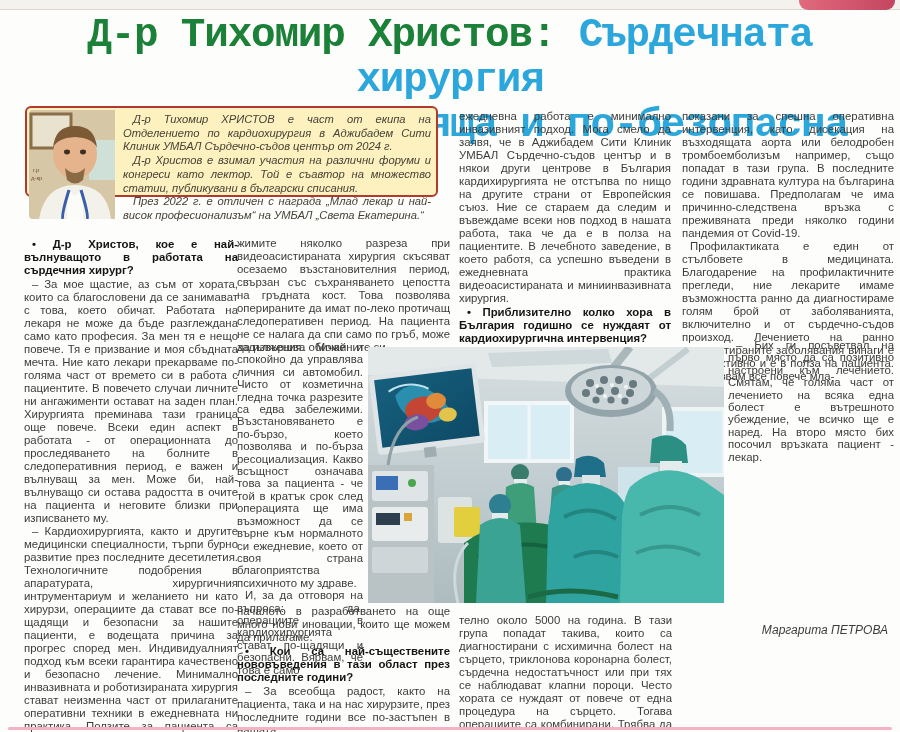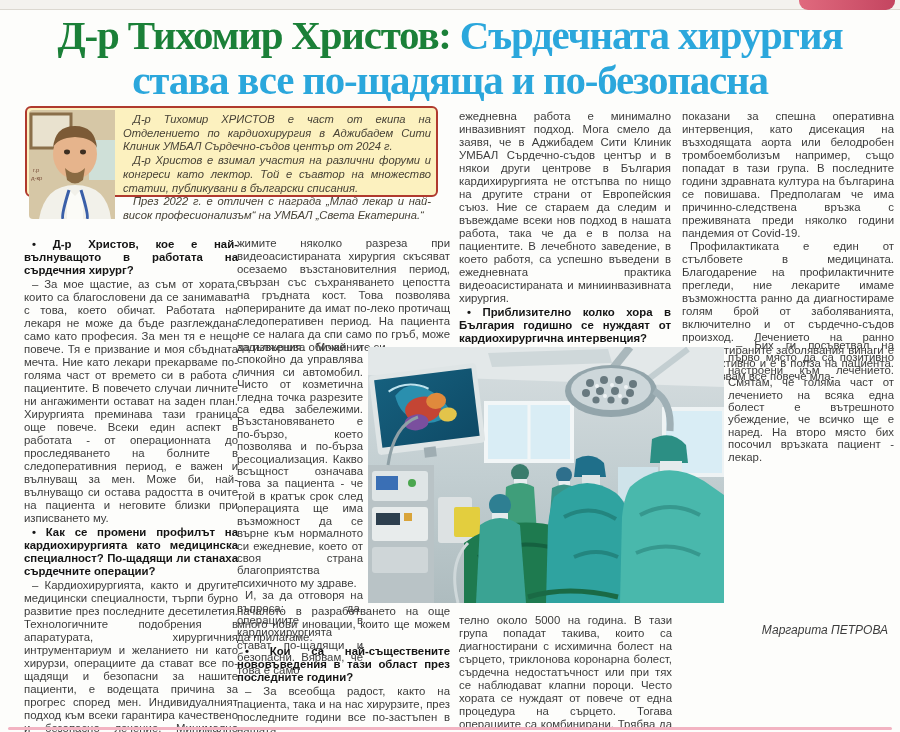--- a/index.html
+++ b/index.html
@@ -30,21 +30,21 @@
     border-radius:0 0 9px 9px;
   }
   
   .headline{
     position:absolute;left:0;top:13px;width:900px;
     text-align:center;
     font-weight:bold;
     font-size:41px;
     line-height:45px;
     letter-spacing:-1.2px;
-    font-family:Liberation Serif, serif;
+    font-family:Liberation Mono, monospace;
   }
   .headline .green{color:var(--headline-green);}
   .headline .cyan{color:var(--headline-cyan);}
   
   .intro-box{
     position:absolute;left:25px;top:106px;width:413px;height:91px;
     background:var(--box-bg);
     border:2px solid var(--box-border);
     border-radius:6px;
     box-sizing:border-box;
@@ -126,21 +126,20 @@
   <div class="intro-text">
     <p>Д-р Тихомир ХРИСТОВ  е част от екипа на Отделението по кардиохирургия в Аджибадем Сити Клиник УМБАЛ Сърдечно-съдов център от 2024 г.</p>
     <p>Д-р Христов е взимал участия на различни форуми и конгреси като лектор. Той е  съавтор на множество статии, публикувани в български списания.</p>
     <p>През 2022 г. е отличен с награда „Млад лекар и най-висок професионализъм“  на  УМБАЛ „Света Екатерина.“</p>
   </div>
 </div>
 
 <div class="tx" style="left:12px;top:237px;width:214px;height:486px;margin-left:12px;">
   <p class="q">• Д-р Христов, кое е най-вълнуващото в работата на сърдечния хирург?</p>
   <p class="a">– За мое щастие, аз съм от хората, които са благословени да се занимават с това, което обичат. Работата на лекаря не може да бъде разглеждана само като професия. За мен тя е нещо повече. Тя е призвание и моя сбъдната мечта. Ние като лекари прекарваме по-голяма част от времето си в работа с пациентите. В повечето случаи личните ни ангажименти остават на заден план. Хирургията преминава тази граница още повече. Всеки един аспект в работата - от операционната до проследяването на болните в следоперативния период, е важен и вълнуващ за мен. Може би, най-вълнуващо си остава радостта в очите на пациента и неговите близки при изписването му.</p>
-  <p class="q">• Как се промени профилът на кардиохирургията като медицинска специалност? По-щадящи ли станаха сърдечните операции?</p>
   <p class="a">– Кардиохирургията, както и другите медицински специалности, търпи бурно развитие през последните десетилетия. Технологичните подобрения в апаратурата, хирургичния интрументариум и желанието ни като хирурзи, операциите да стават все по-щадящи и безопасни за нашите пациенти, е водещата причина за прогрес според мен. Индивидуалният подход към всеки гарантира качествено и безопасно лечение. Минимално инвазивната и роботизираната хирургия стават неизменна част от прилаганите оперативни техники в ежедневната ни практика. Ползите за пациента са много. По-малките разрези при парциалната стернотомия и едва забеле-</p>
 </div>
 
 <div class="tx" style="left:237px;top:237px;width:213px;height:104px;">
   <p class="cont">жимите няколко разреза при видеоасистираната хирургия скъсяват осезаемо възстановителния период, свързан със съхраняването цепостта на гръдната кост. Това позволява оперираните да имат по-леко протичащ следоперативен период. На пациента не се налага да спи само по гръб, може да извършва обичайните си</p>
 </div>
 
 <div class="tx" style="left:237px;top:341px;width:126px;height:262px;line-height:12.4px;">
   <p class="cont">задължения. Може и спокойно да управлява личния си автомобил. Чисто от козметична гледна точка разрезите са едва забележими. Възстановяването е по-бързо, което позволява и по-бърза ресоциализация. Какво всъщност означава това за пациента - че той в кратък срок след операцията ще има възможност да се върне към нормалното си ежедневие, което от своя страна благоприятства психичното му здраве.</p>
   <p class="a">И, за да отговоря на въпроса: да, операциите в кардиохирургията стават по-щадящи и безопасни. Вярвам, че това е само</p>

